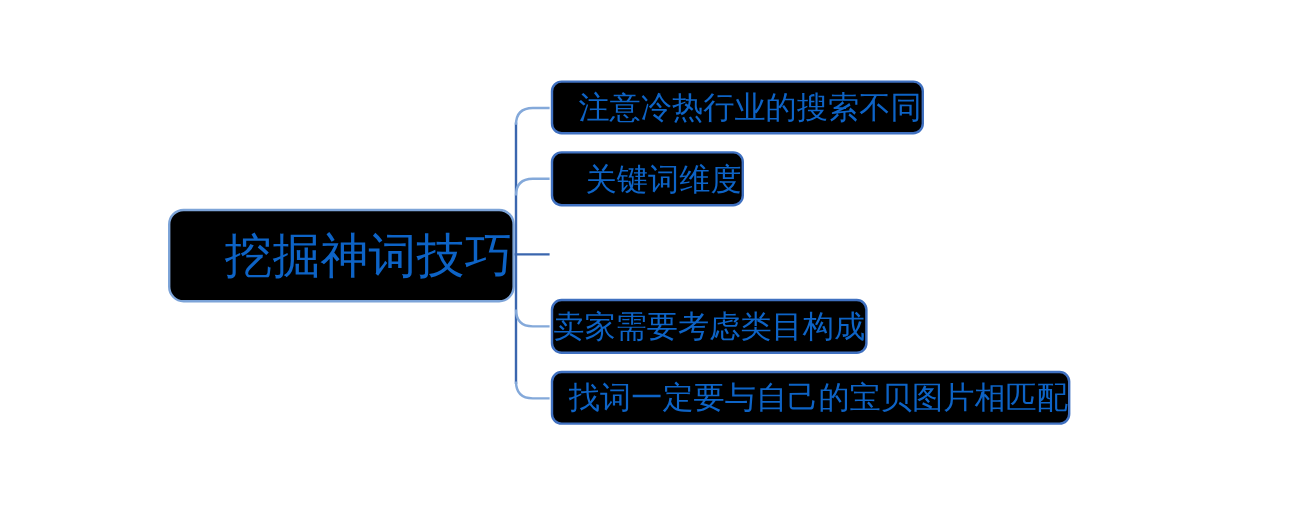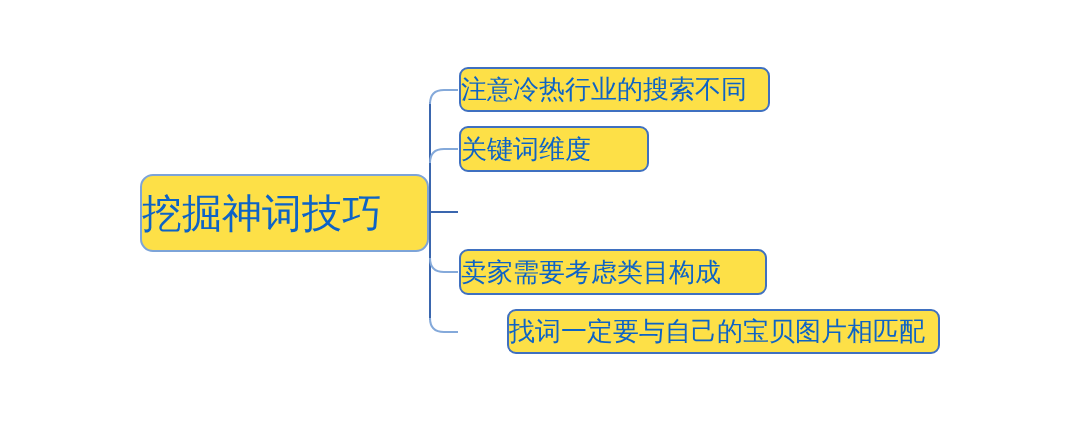--- a/index.html
+++ b/index.html
@@ -20,23 +20,23 @@
     left: 0;
     top: 0;
     width: 1080px;
     height: 426px;
     pointer-events: none;
   }
   .topic {
     position: absolute;
     display: flex;
     align-items: center;
-    justify-content: flex-start;
+    justify-content: flex-end;
     box-sizing: border-box;
-    background: #fde047;
+    background: #000000;
     color: #0d63c6;
     white-space: nowrap;
     cursor: default;
     font-family: Liberation Mono, monospace;
   }
   .root-topic {
     left: 140px;
     top: 174px;
     width: 289px;
     height: 78px;
@@ -45,24 +45,24 @@
     font-size: 40px;
   }
   .sub-topic {
     left: 459px;
     height: 46px;
     border: 2px solid #3f70c0;
     border-radius: 9px;
     font-size: 26px;
   }
   .sub-1 { top: 67px;  width: 311px; height: 45px; }
-  .sub-2 { top: 126px; width: 190px; }
+  .sub-2 { top: 126px; width: 161px; }
   .sub-3 { top: 188px; width: 289px; }
-  .sub-4 { top: 249px; width: 308px; }
-  .sub-5 { top: 309px; width: 433px; height: 45px; margin-left: 48px; }
+  .sub-4 { top: 249px; width: 264px; }
+  .sub-5 { top: 309px; width: 433px; height: 45px; }
 </style>
 </head>
 <body>
 
 <div class="canvas">
 
   <svg class="connector-layer" viewBox="0 0 1080 426" xmlns="http://www.w3.org/2000/svg">
 
     <path d="M417,212 H458" fill="none" stroke="#3a66ae" stroke-width="2"></path>
 

